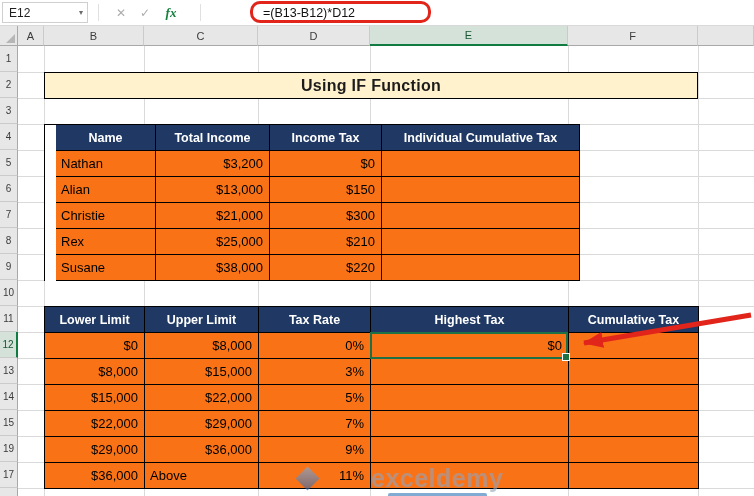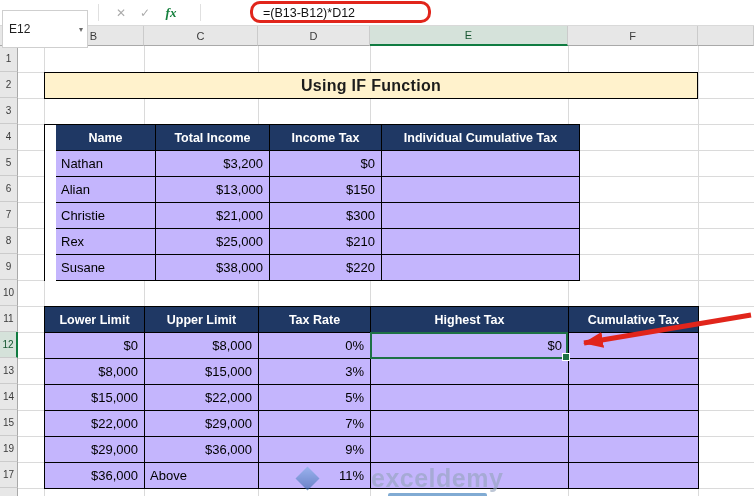--- a/index.html
+++ b/index.html
@@ -1,20 +1,20 @@
 <!DOCTYPE html>
 <html><head>
 <meta charset="utf-8">
 <style>
   html,body{margin:0;padding:0;background:#fff;}
   .app{position:relative;width:754px;height:496px;font-family:"Liberation Sans","DejaVu Sans",sans-serif;background:#fff;overflow:hidden;}
 
   
   .fbar{position:absolute;left:0;top:0;width:754px;height:26px;background:#fff;border-bottom:1px solid #D9D9D9;box-sizing:border-box;z-index:6;}
-  .nbox{position:absolute;left:2px;top:2px;width:86px;height:38px;border:1px solid #CFCFCF;box-sizing:border-box;display:flex;align-items:center;font-size:12px;color:#1f1f1f;padding-left:6px;background:#fff;margin-top:8px;}
+  .nbox{position:absolute;left:2px;top:2px;width:86px;height:21px;border:1px solid #CFCFCF;box-sizing:border-box;display:flex;align-items:center;font-size:12px;color:#1f1f1f;padding-left:6px;background:#fff;}
   .nb-caret{margin-left:auto;padding-right:4px;color:#6a6a6a;font-size:8px;}
   .fdiv{position:absolute;top:4px;height:17px;width:1px;background:#E0E0E0;}
   .fbtn{position:absolute;top:2px;height:21px;width:22px;display:flex;align-items:center;justify-content:center;font-size:12px;color:#ABABAB;cursor:default;}
   .fbtn.fx{font-family:"Liberation Serif","DejaVu Serif",serif;font-style:italic;font-weight:bold;color:#15803d;font-size:13px;}
   .ftext{position:absolute;left:263px;top:0;height:25px;display:flex;align-items:center;font-size:12.5px;color:#111;}
   .redrect{position:absolute;left:250px;top:1px;width:181px;height:22px;border:3px solid #E1251B;border-radius:10px;box-sizing:border-box;z-index:7;pointer-events:none;}
 
   
   .sheet{position:absolute;left:0;top:26px;width:754px;height:470px;background:#fff;overflow:hidden;}
   .corner{position:absolute;left:0;top:0;width:18px;height:20px;background:#E7E7E7;border-right:1px solid #A9A9A9;border-bottom:1px solid #A9A9A9;box-sizing:border-box;z-index:1;}
@@ -25,21 +25,21 @@
   .rh.sel{background:#D5E2DA;border-right:2px solid #107C41;color:#175732;}
   .gl{position:absolute;background:#DADADA;z-index:0;}
   .gl.v{top:20px;bottom:0;width:1px;}
   .gl.h{left:18px;right:0;height:1px;}
 
   
   .title{position:absolute;left:44px;top:46px;width:654px;height:27px;z-index:2;background:#FFF2CC;border:1px solid #000;box-sizing:border-box;display:flex;align-items:center;justify-content:center;font-weight:bold;font-size:16px;color:#1C1C1C;letter-spacing:0.3px;}
   .tbl{position:absolute;display:grid;grid-auto-rows:26px;z-index:2;border-top:1px solid #000;border-left:1px solid #000;background:#fff;}
   .t1{left:44px;top:98px;grid-template-columns:100px 114px 112px 198px;padding-left:11px;}
   .t2{left:44px;top:280px;grid-template-columns:100px 114px 112px 198px 130px;}
-  .c{border-right:1px solid #000;border-bottom:1px solid #000;box-sizing:border-box;font-size:13px;color:#000;background:#c4b5fd;display:flex;align-items:center;}
+  .c{border-right:1px solid #000;border-bottom:1px solid #000;box-sizing:border-box;font-size:13px;color:#000;background:#f97316;display:flex;align-items:center;}
   .c.th{background:#1F3864;color:#fff;font-weight:bold;justify-content:center;font-size:12.5px;}
   .c.al{justify-content:flex-start;padding-left:5px;}
   .c.ar{justify-content:flex-end;padding-right:6px;}
 
   
   .selbox{position:absolute;left:370px;top:306px;width:198px;height:27px;border:2px solid #1E7145;box-sizing:border-box;z-index:3;pointer-events:none;}
   .handle{position:absolute;right:-4px;bottom:-4px;width:6px;height:6px;background:#1E7145;border:1px solid #fff;pointer-events:auto;}
 
   
   .arrow{position:absolute;left:0;top:0;z-index:5;pointer-events:none;}

